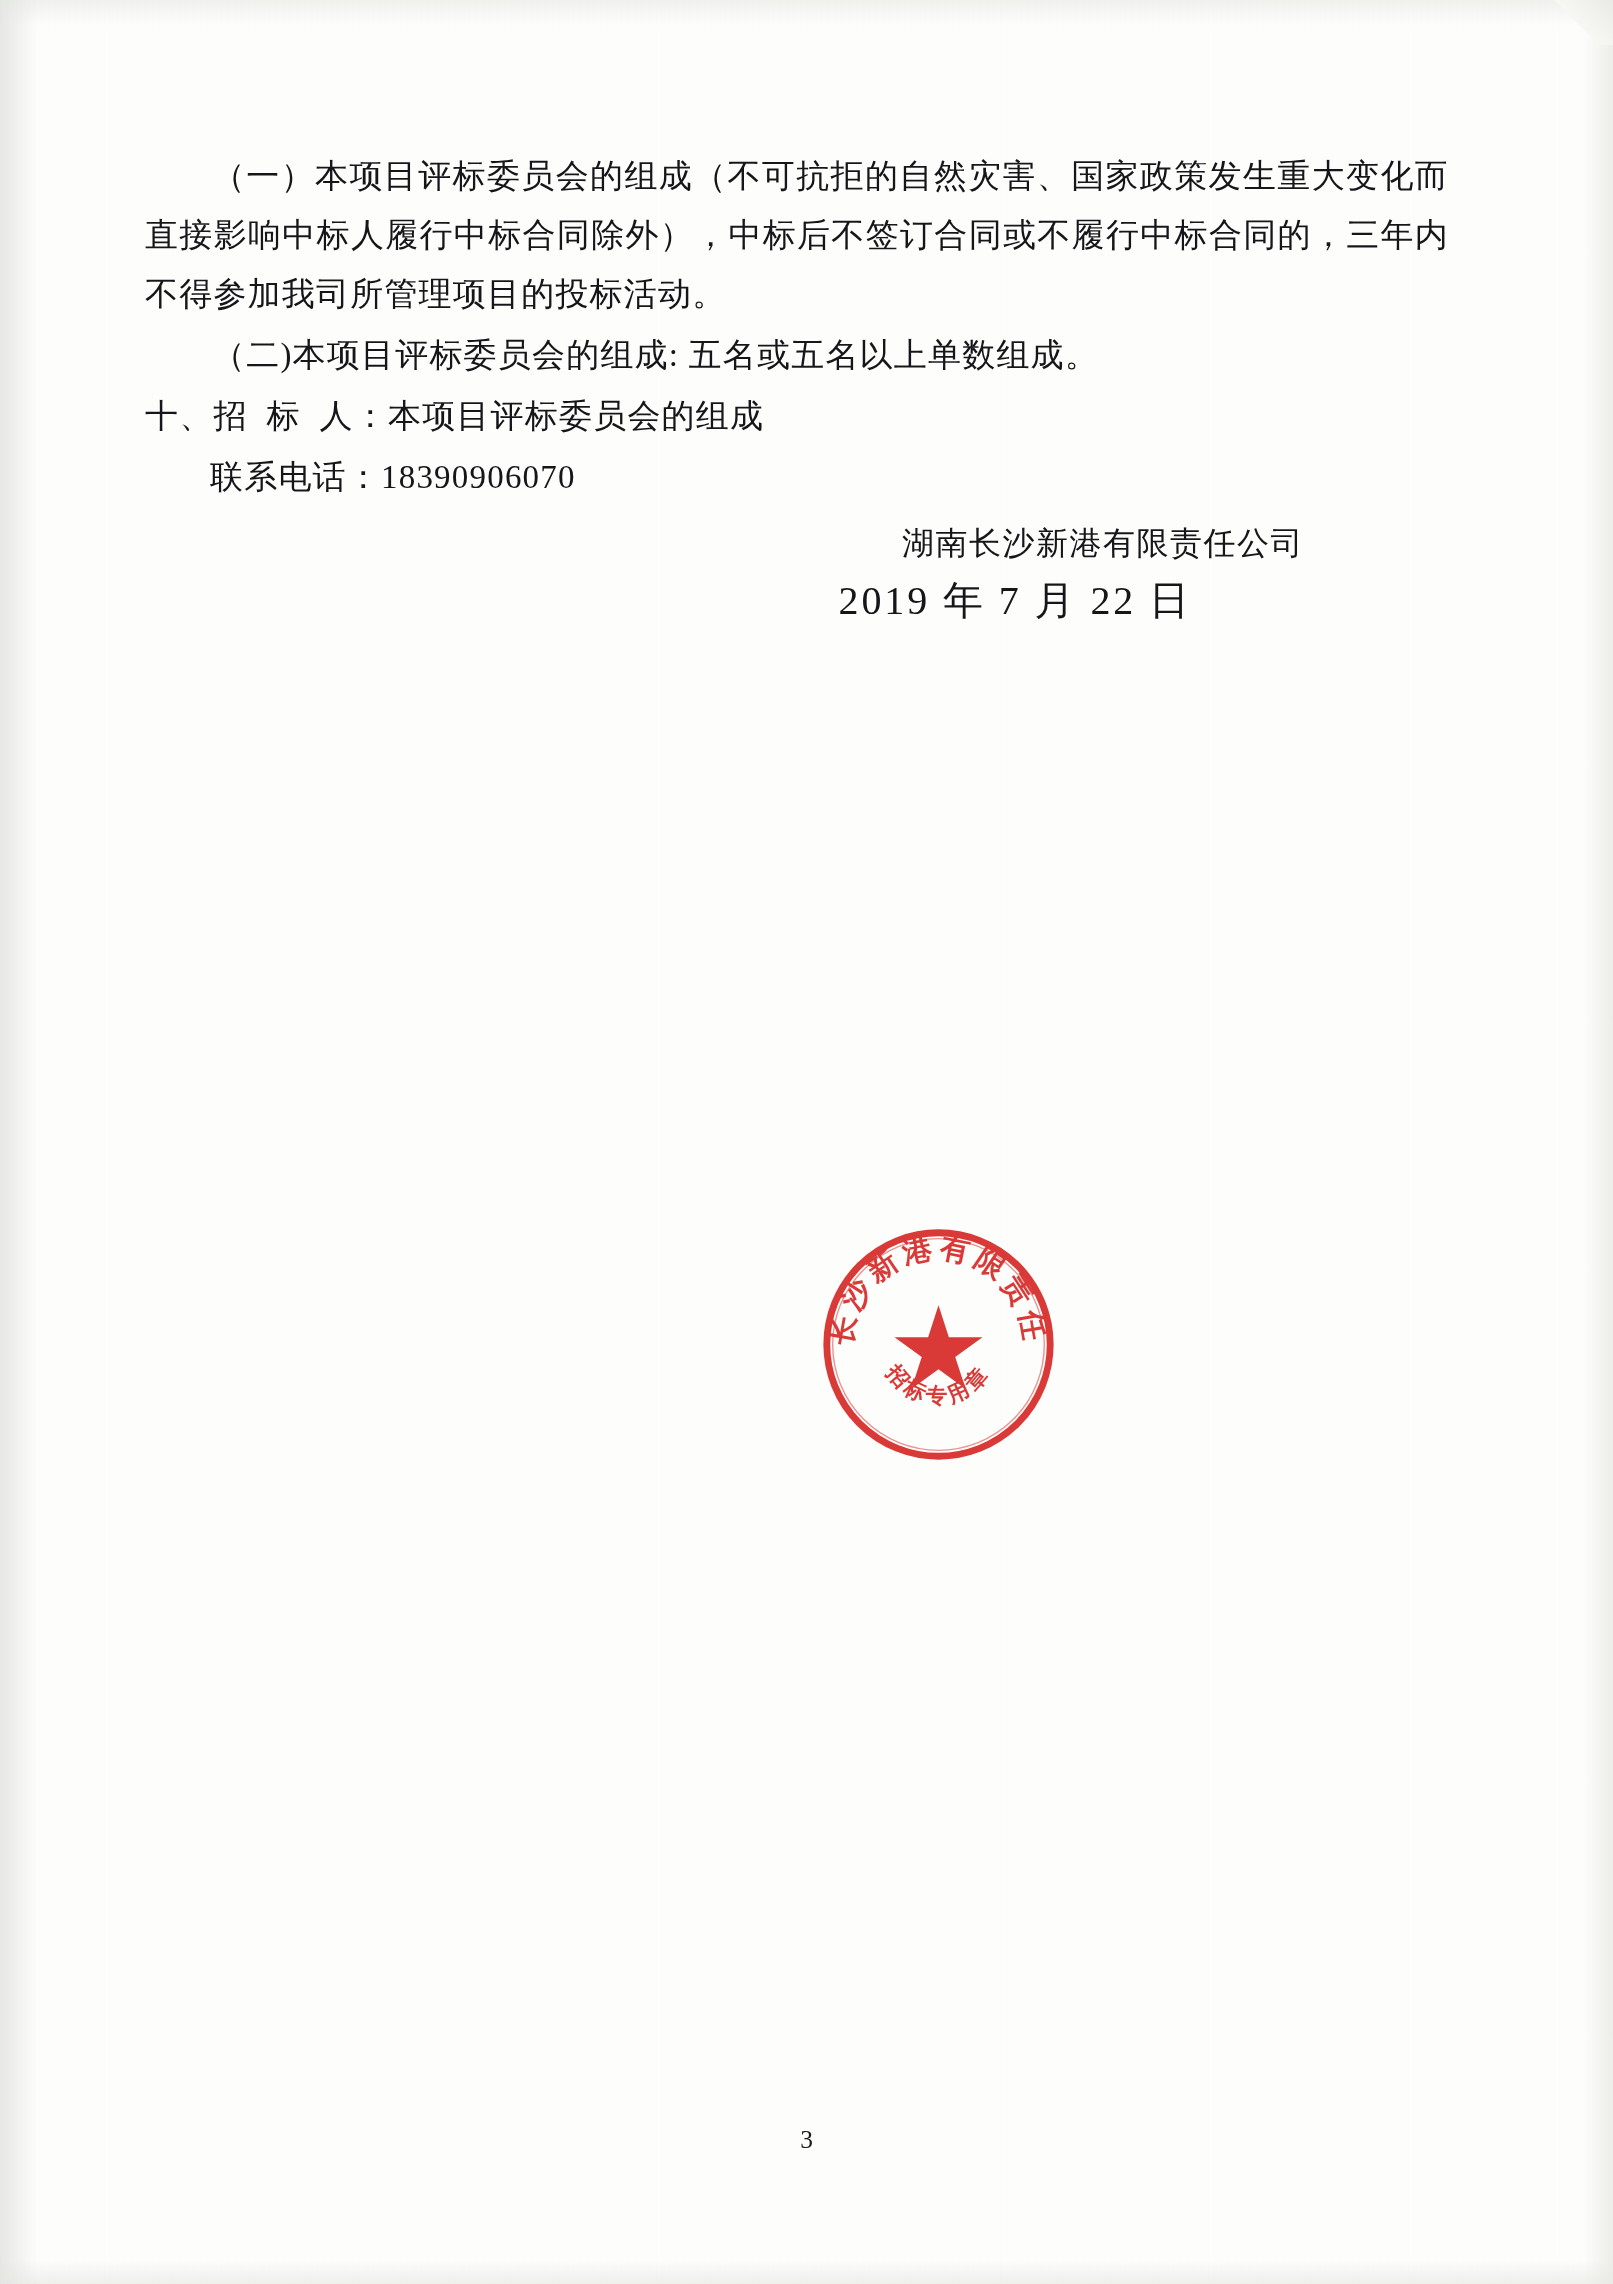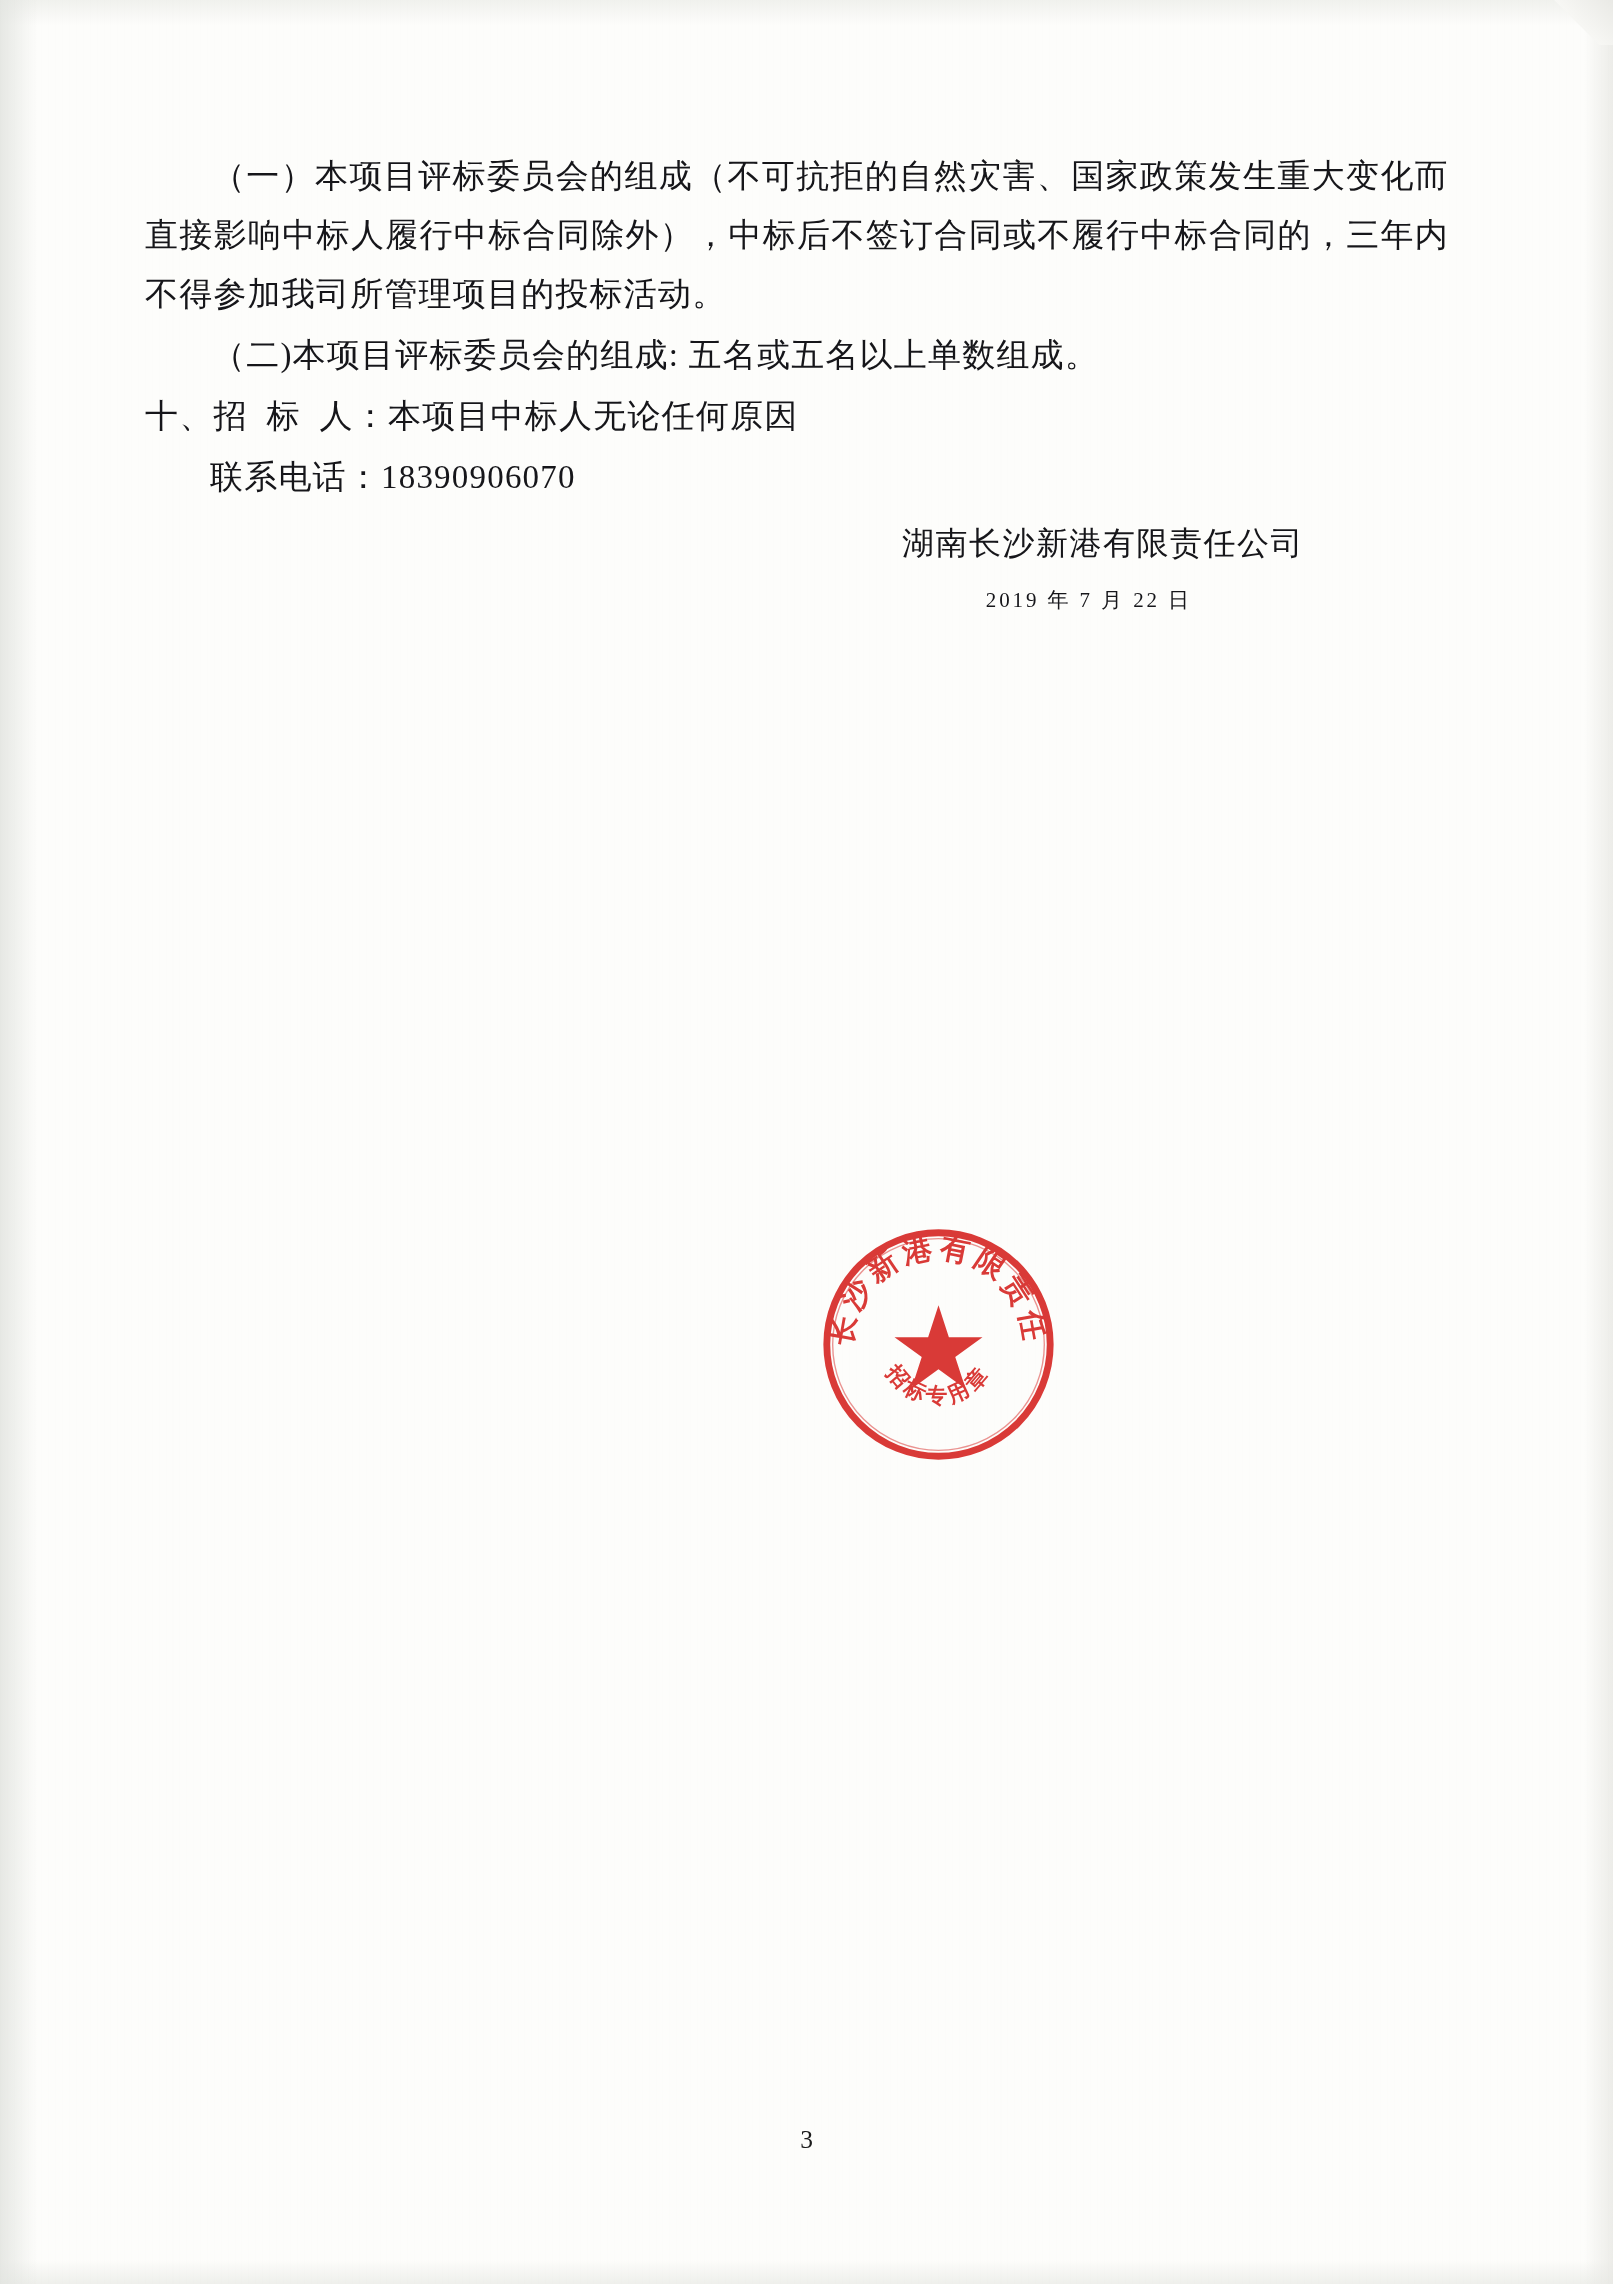--- a/index.html
+++ b/index.html
@@ -69,21 +69,21 @@
   .gap-sm { height: 5.9px; }
   .sign-line {
     font-size: 32px;
     line-height: 57px;
     color: #16161a;
     letter-spacing: 1.5px;
     text-align: right;
     padding-right: 145px;
   }
   .sign-date {
-    font-size: 21px;
+    font-size: 40px;
     line-height: 57px;
     color: #16161a;
     letter-spacing: 2.9px;
     text-align: right;
     padding-right: 257px;
   }
 
   
   .seal {
     position: absolute;
@@ -116,21 +116,21 @@
   <div class="corner-fold"></div>
 
   <div class="content">
 
 
 
     <p class="para indent1">（一）本项目评标委员会的组成（不可抗拒的自然灾害、国家政策发生重大变化而直接影响中标人履行中标合同除外），中标后不签订合同或不履行中标合同的，三年内不得参加我司所管理项目的投标活动。</p>
 
     <p class="para indent1">（二)本项目评标委员会的组成: 五名或五名以上单数组成。</p>
 
-    <p class="para">十、招  标  人：本项目中标人无论任何原因</p>
+    <p class="para">十、招  标  人：本项目评标委员会的组成</p>
 
 
     <p class="para indent-sm">联系电话：18390906070</p>
 
     <div class="gap-sm"></div>
 
     <div style="position:relative; height:323px;">
 
       <div class="seal">
         <svg width="243" height="243" viewBox="0 0 248 248" xmlns="http://www.w3.org/2000/svg">

